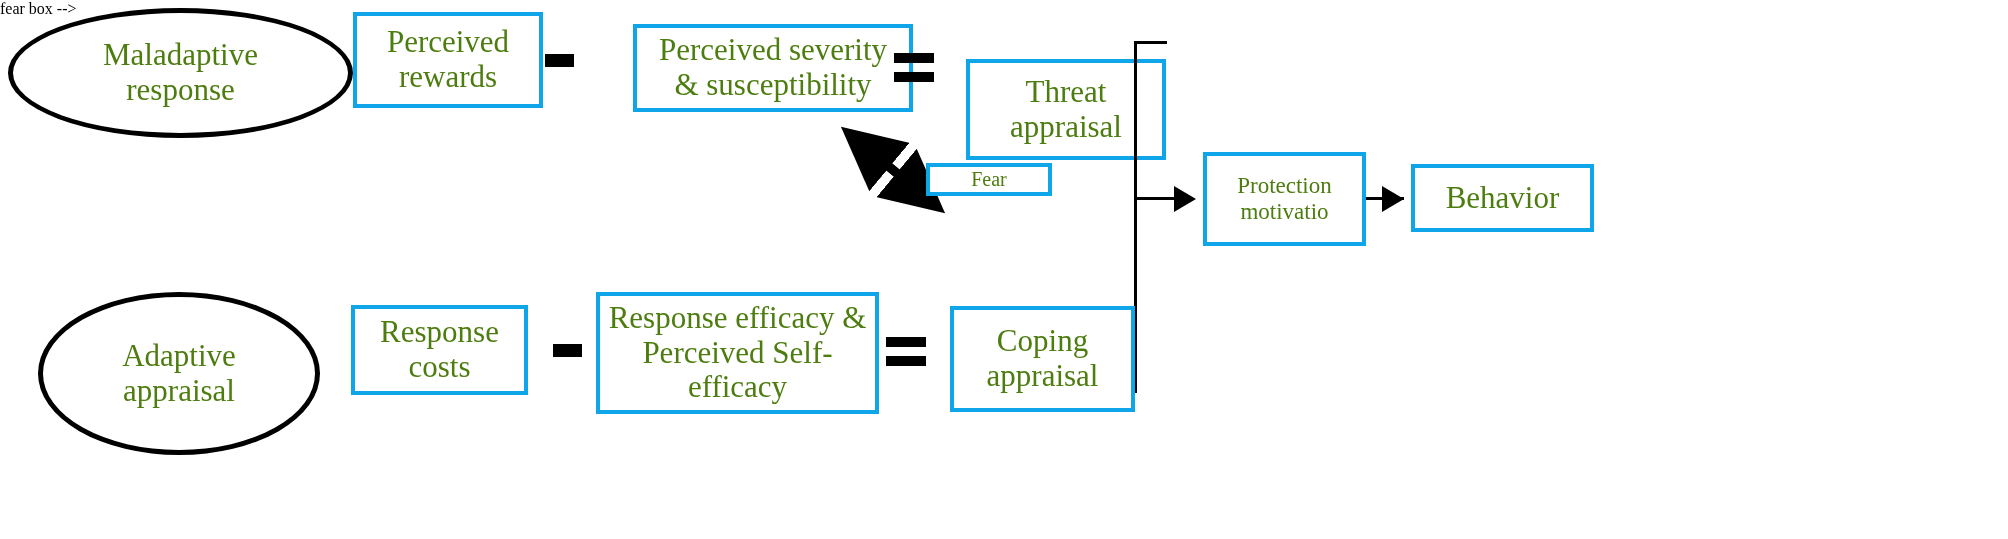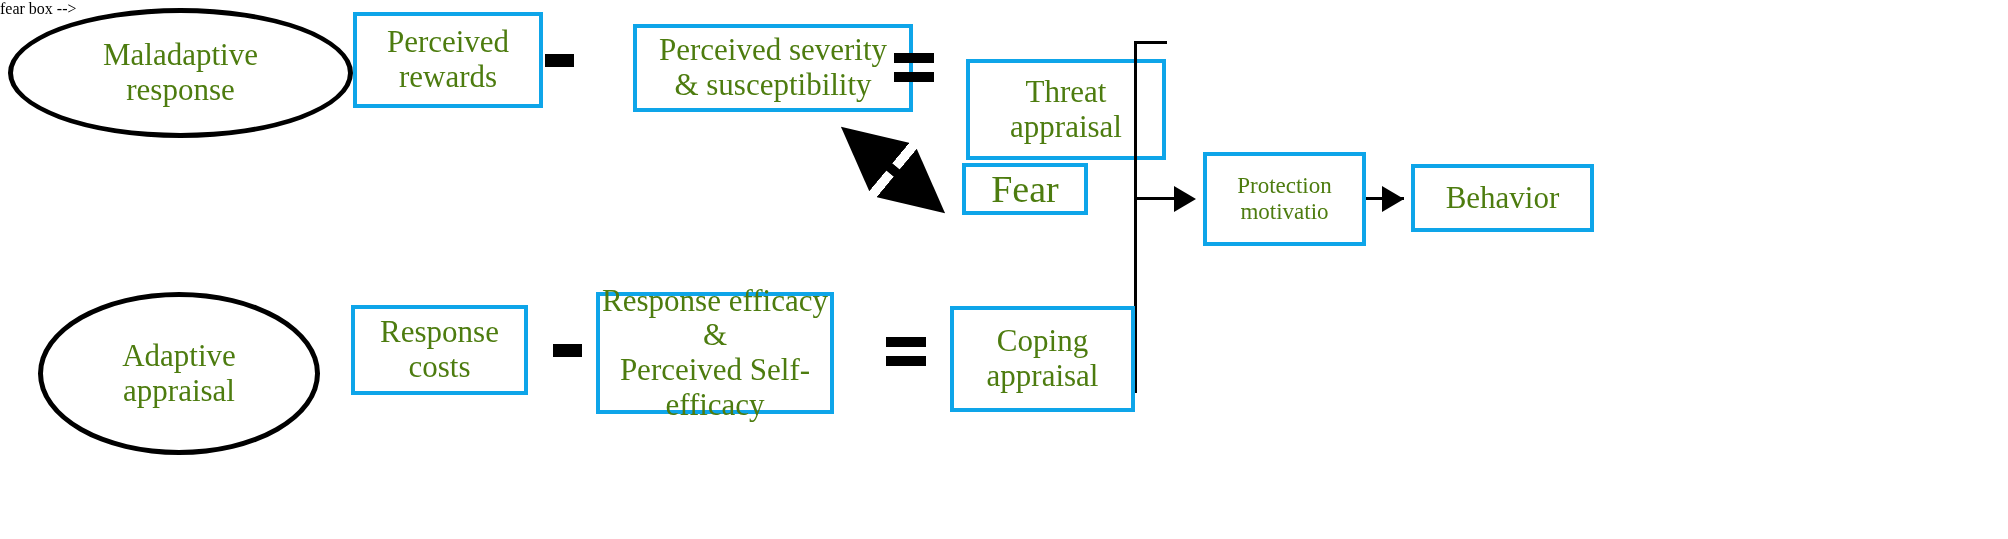--- a/index.html
+++ b/index.html
@@ -119,21 +119,21 @@
         <path d="M0,0 L7,3.5 L0,7 z" fill="#000000"></path>
       </marker>
       <marker id="ah-b" markerWidth="7" markerHeight="7" refX="5.4" refY="3.5" orient="auto" markerUnits="strokeWidth">
         <path d="M0,0 L7,3.5 L0,7 z" fill="#000000"></path>
       </marker>
     </defs>
     <line x1="96" y1="84" x2="14" y2="16" stroke="#000000" stroke-width="9" marker-end="url(#ah-a)"></line>
     <line x1="14" y1="16" x2="96" y2="84" stroke="#000000" stroke-width="9" marker-end="url(#ah-b)"></line>
   </svg>
 
-  <div class="node box" style="left:962px; top:163px; width:126px; height:52px; font-size:38px;">Fear</div>
+  <div class="node box" style="left:926px; top:163px; width:126px; height:33px; font-size:20px;">Fear</div>
 
   
 
   
   <div class="hline" style="left:1134px; top:41px; width:33px; height:3px;"></div>
 
   
   <div class="vline" style="left:1134px; top:41px; width:3px; height:352px;"></div>
 
   
@@ -158,21 +158,21 @@
   <div class="node ellipse" style="left:38px; top:292px; width:282px; height:163px; font-size:31px;">Adaptive
 appraisal</div>
 
   <div class="node box" style="left:351px; top:305px; width:177px; height:90px; font-size:31px;">Response
 costs</div>
 
   <div class="op op-minus" style="left:553px; top:344px; width:29px; height:13px;">
     <div class="bar"></div>
   </div>
 
-  <div class="node box" style="left:596px; top:292px; width:238px; height:122px; font-size:31px;">Response efficacy &amp;
+  <div class="node box" style="left:596px; top:292px; width:283px; height:122px; font-size:31px;">Response efficacy &amp;
 Perceived Self-
 efficacy</div>
 
   <div class="op op-equals" style="left:886px; top:337px; width:40px; height:29px;">
     <div class="bar"></div>
     <div class="bar"></div>
   </div>
 
   <div class="node box" style="left:950px; top:306px; width:185px; height:106px; font-size:31px;">Coping
 appraisal</div>

